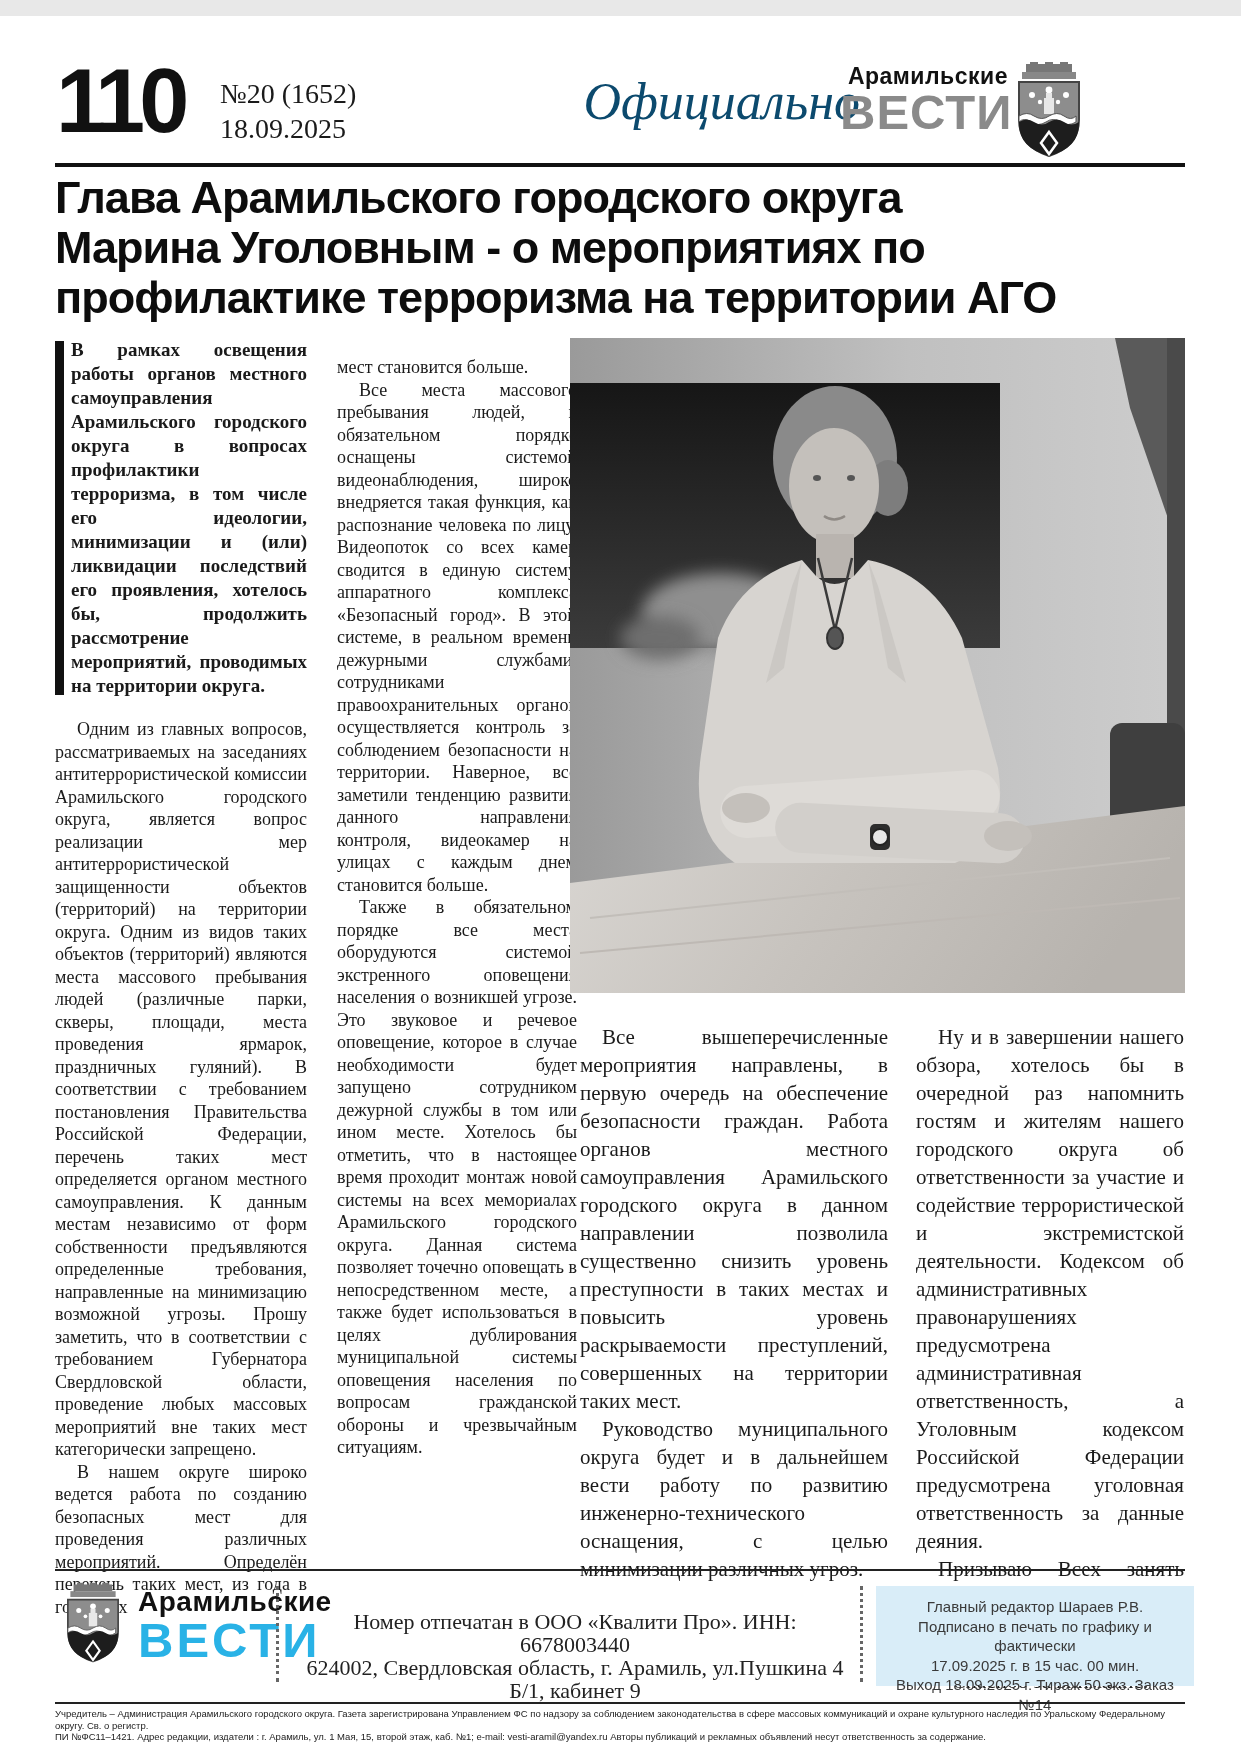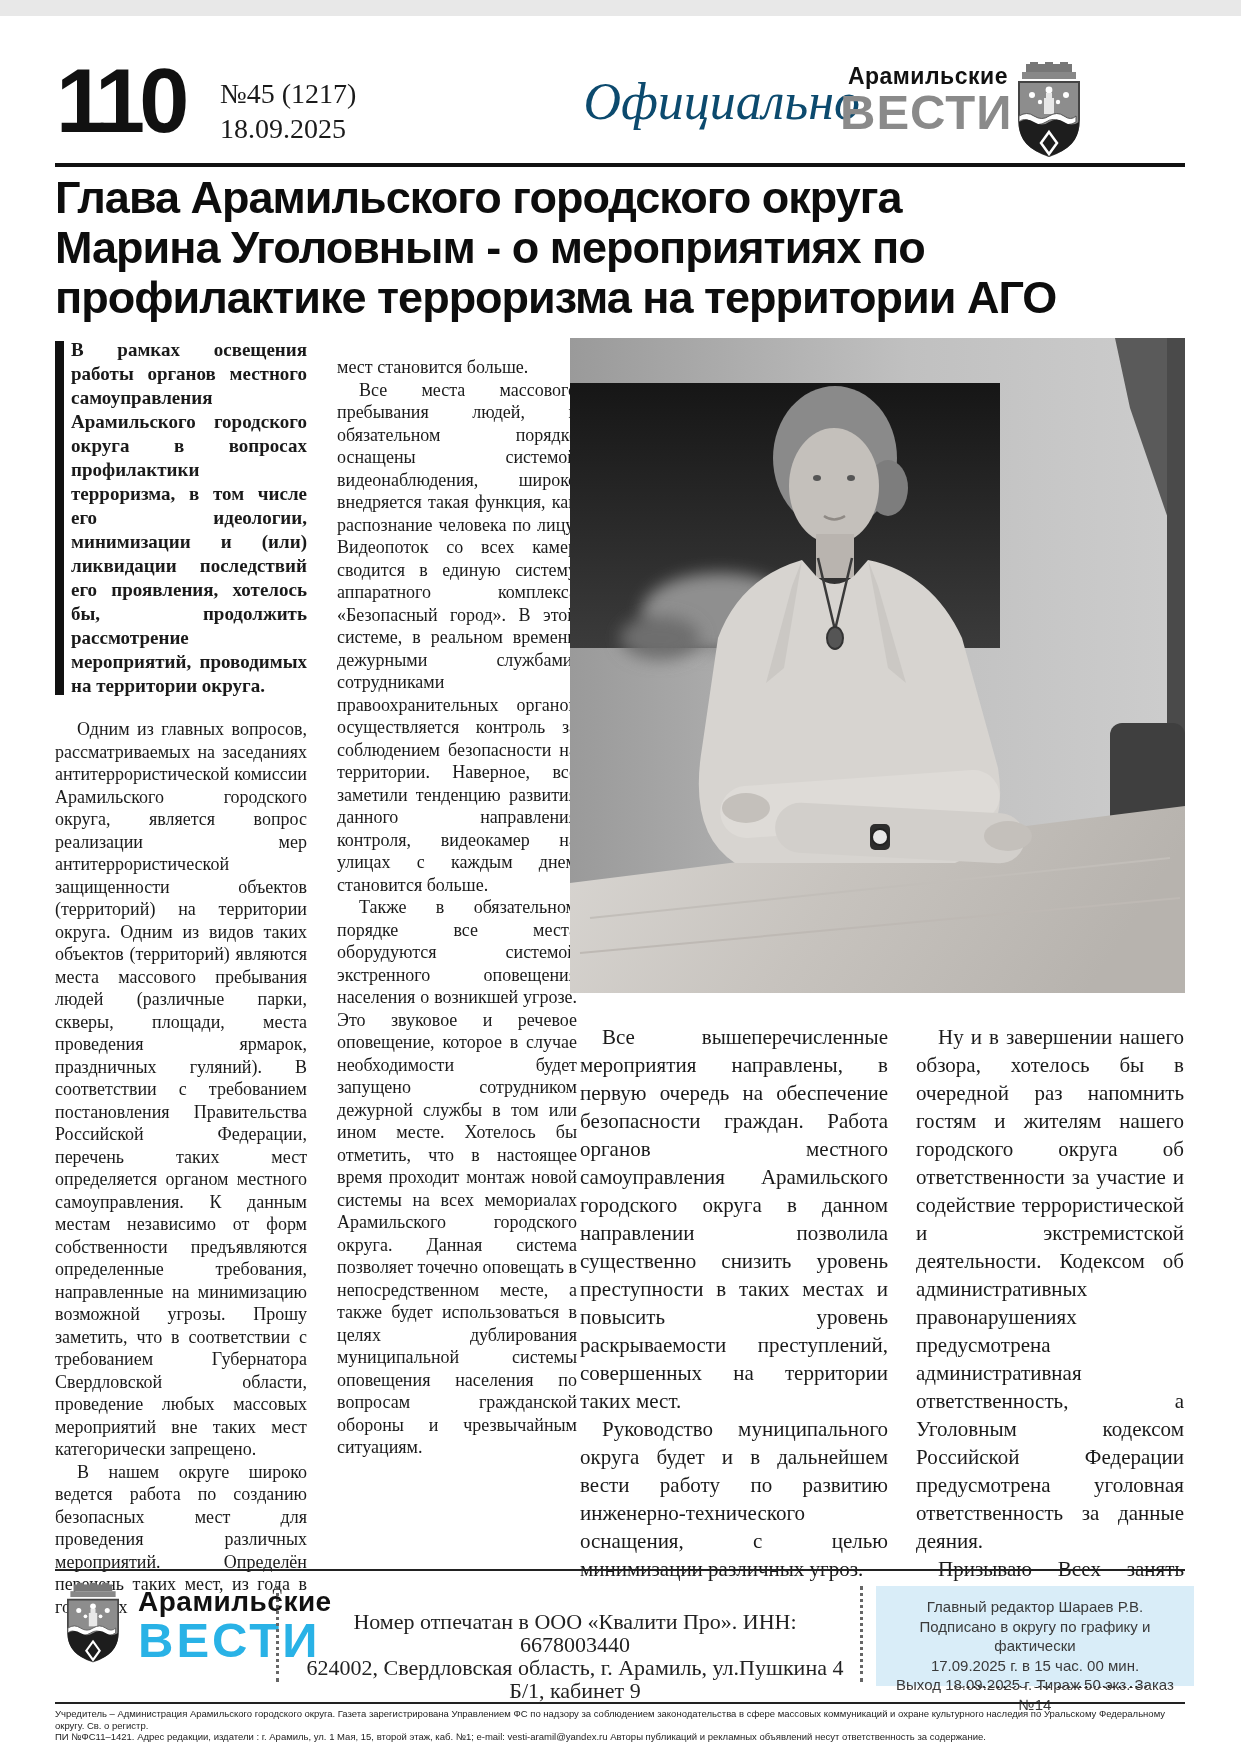--- a/index.html
+++ b/index.html
@@ -57,21 +57,21 @@
   .fine-print{position:absolute;left:55px;top:1692px;width:1130px;
     font-family:"Liberation Sans",sans-serif;font-size:9.5px;line-height:11.5px;color:#222;}
 </style>
 </head>
 <body>
 
 <div class="page">
 
   <div class="pagenum">110</div>
   <div class="issue">
-    <div>№45 (1217)</div>
+    <div>№20 (1652)</div>
     <div>18.09.2025</div>
   </div>
   <div class="section-title">Официально</div>
   <div class="masthead-h">
     <div class="mh-top">Арамильские</div>
     <div class="mh-bottom">ВЕСТИ</div>
   </div>
   <div class="coat-header">
     <svg width="74" height="96" viewBox="0 0 74 96">
       <rect x="14" y="2" width="46" height="8" fill="#777"></rect>
@@ -229,21 +229,21 @@
 
   <div class="print-info">
     <div>Номер отпечатан в ООО «Квалити Про». ИНН: 6678003440</div>
     <div>624002, Свердловская область, г. Арамиль, ул.Пушкина 4 Б/1, кабинет 9</div>
   </div>
 
   <div class="dotted-div dd2"></div>
 
   <div class="editor-box">
     <div>Главный редактор Шараев Р.В.</div>
-    <div>Подписано в округу по графику и фактически</div>
+    <div>Подписано в печать по графику и фактически</div>
     <div>17.09.2025 г. в 15 час. 00 мин.</div>
     <div>Выход 18.09.2025 г. Тираж 50 экз. Заказ №14</div>
   </div>
 
   <div class="rule-thin-b"></div>
 
   <div class="fine-print">
     <div>Учредитель – Администрация Арамильского городского округа. Газета зарегистрирована Управлением ФС по надзору за соблюдением законодательства в сфере массовых коммуникаций и охране культурного наследия по Уральскому Федеральному округу. Св. о регистр.</div>
     <div>ПИ №ФС11–1421. Адрес редакции, издатели : г. Арамиль, ул. 1 Мая, 15, второй этаж, каб. №1; e-mail: vesti-aramil@yandex.ru Авторы публикаций и рекламных объявлений несут ответственность за содержание.</div>
   </div>

